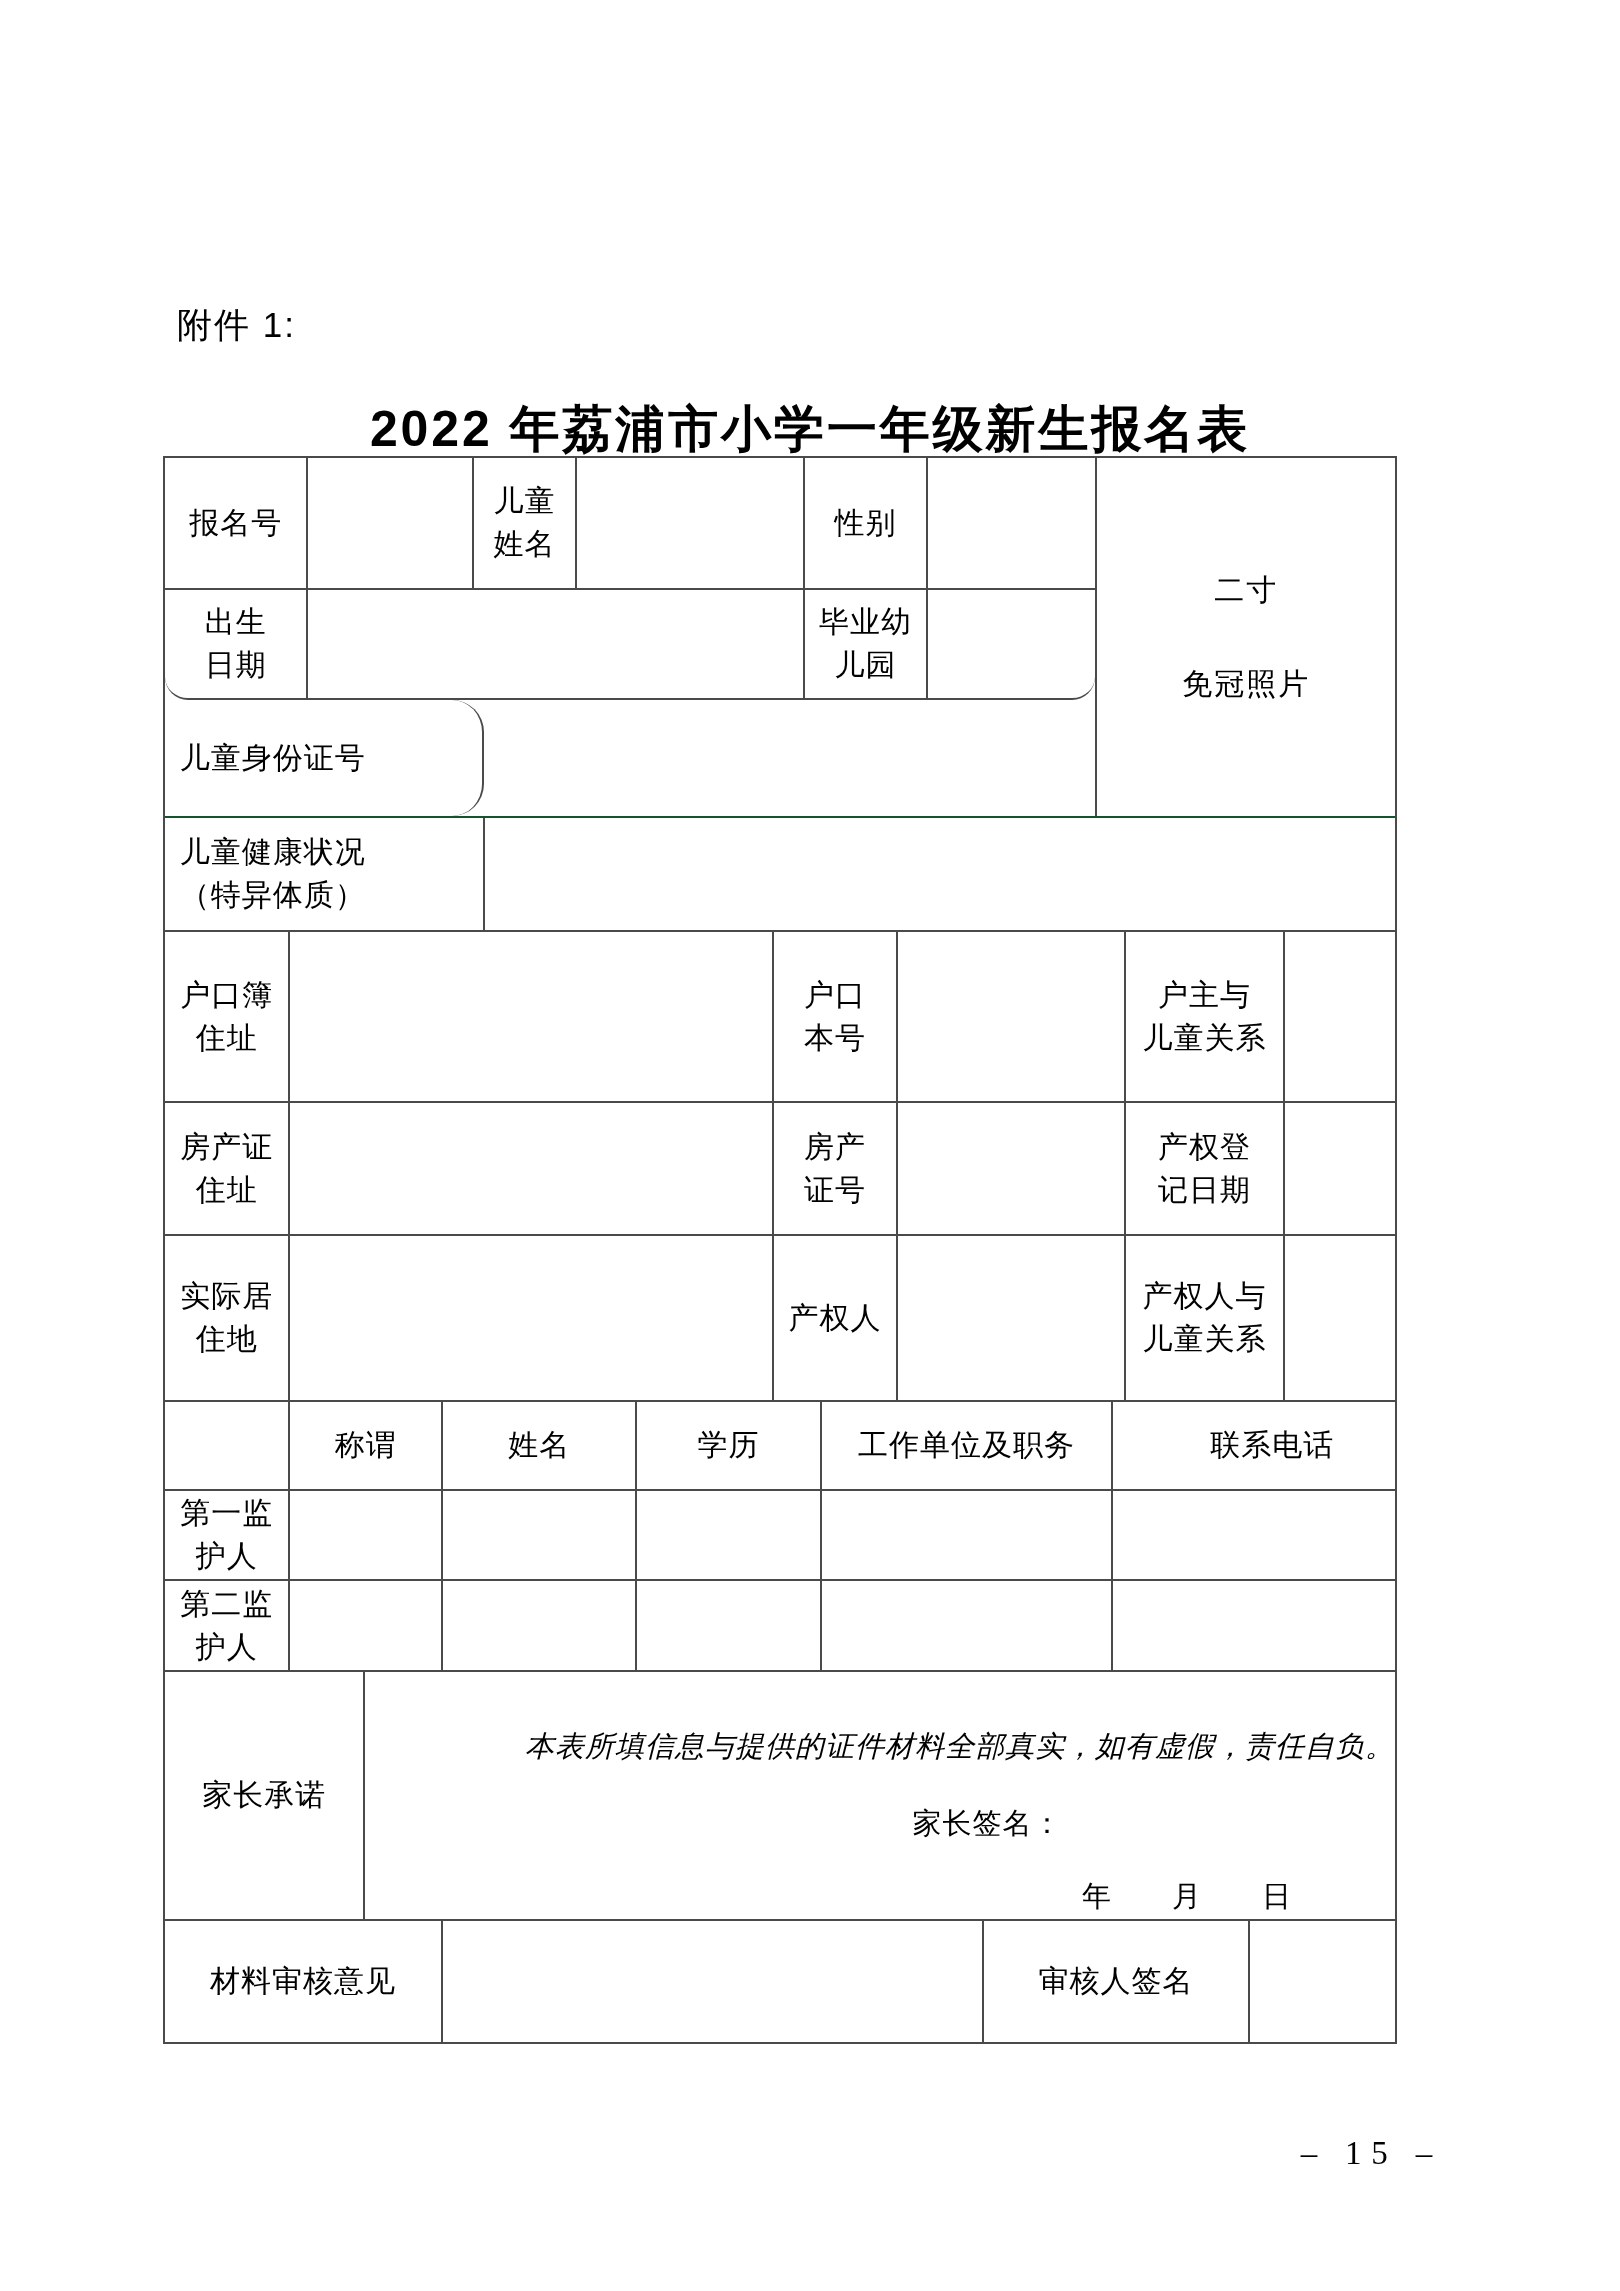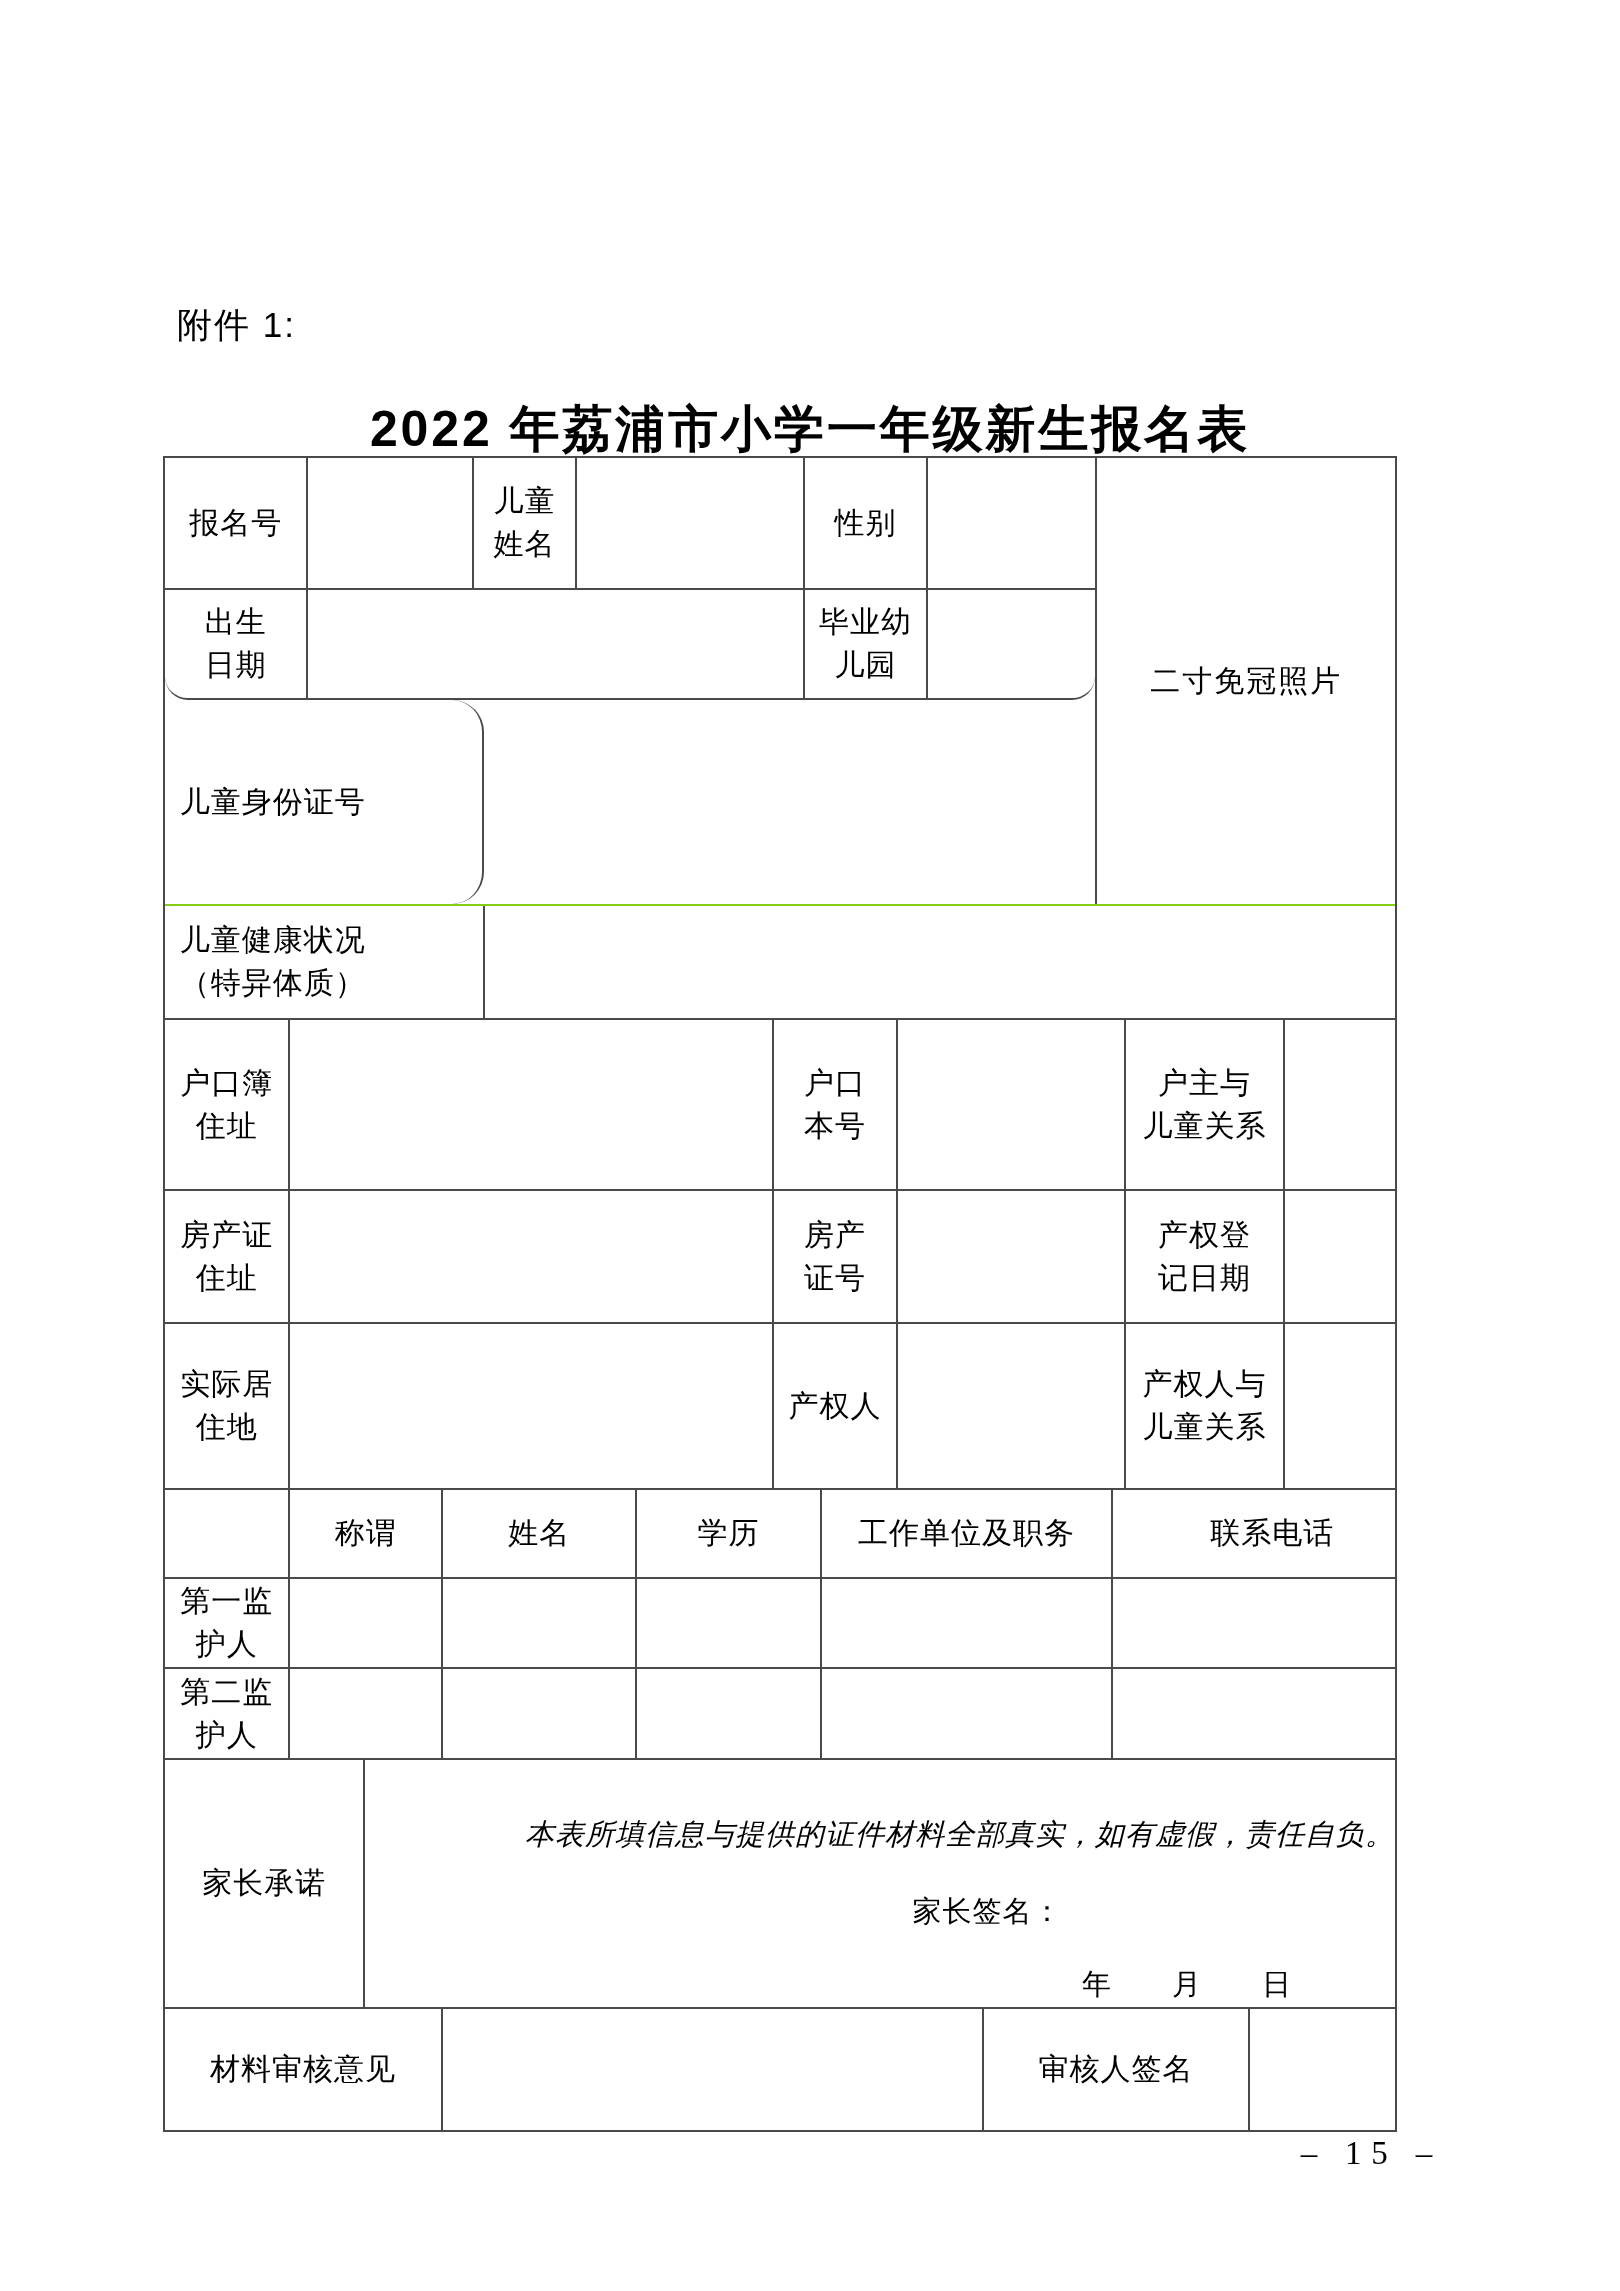--- a/index.html
+++ b/index.html
@@ -28,33 +28,33 @@
   .cell {
     border-right: 2px solid #4a4a4a;
     display: flex; align-items: center; justify-content: center;
     text-align: center; font-size: 30px; line-height: 1.42;
     white-space: pre-line; letter-spacing: 1px;
   }
   .trow .cell:last-child, .top-left .cell:last-child { border-right: none; }
   .al { justify-content: flex-start; text-align: left; padding-left: 14.7px; }
 
   
-  .top-section { display: flex; height: 448px; border-bottom: 2px solid #84cc16; }
+  .top-section { display: flex; height: 360px; border-bottom: 2px solid #14532d; }
   .top-left { width: 75.8%; display: flex; flex-direction: column; border-right: 2px solid #4a4a4a; }
   .top-left .trow { flex: 0 0 auto; }
   .top-left .trow:last-child { border-bottom: none; flex: 1 1 auto; }
   .r1 { height: 132px; }
   .r2 { height: 110px; border-radius: 23px; }
   .tl-c1 { width: 15.4%; } .tl-c2 { width: 17.8%; } .tl-c3 { width: 11.1%; }
   .tl-c4 { width: 24.5%; } .tl-c5 { width: 13.2%; } .tl-c6 { flex: 1; }
   .r2-blank { width: 53.4%; }
   .tl-idlabel { width: 34.3%; border-radius: 32px; }
   .tl-idblank { flex: 1; }
   .photo-cell {
-    flex: 1; display: flex; flex-direction: row;
+    flex: 1; display: flex; flex-direction: column;
     align-items: center; justify-content: center; row-gap: 53px;
     font-size: 30px; letter-spacing: 2px;
   }
 
   .r4 { height: 114px; } .r4-label { width: 26%; } .r4-blank { flex: 1; }
 
   .r5 { height: 171px; } .r6 { height: 133px; } .r7 { height: 166px; }
   .m-l1 { width: 10.2%; } .m-b1 { width: 39.3%; } .m-l2 { width: 10.1%; }
   .m-b2 { width: 18.5%; } .m-l3 { width: 13.0%; } .m-b3 { flex: 1; }
 

